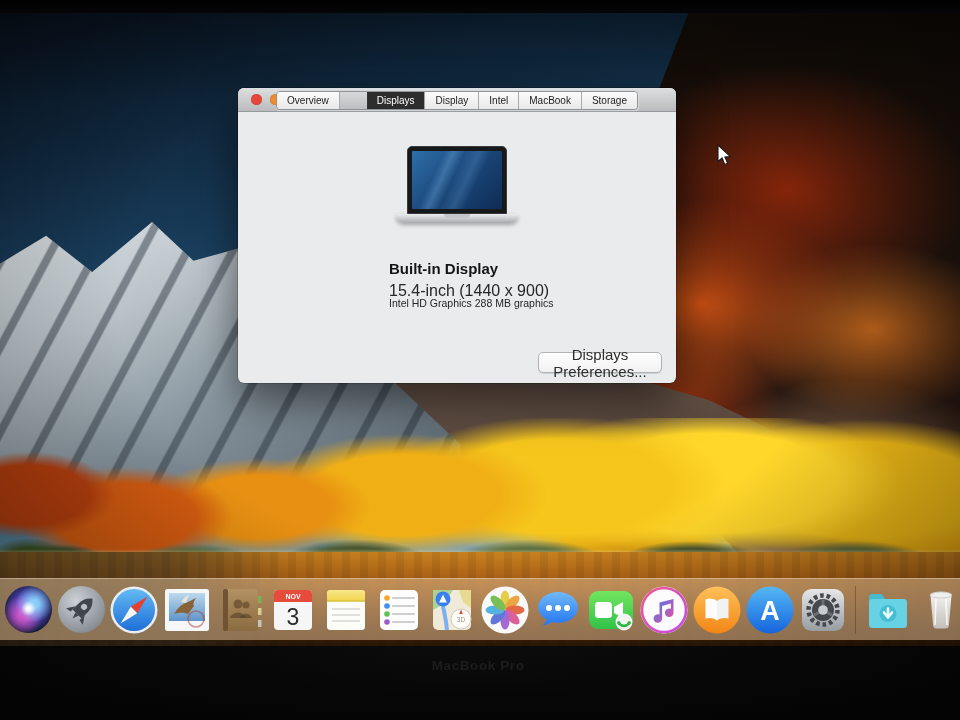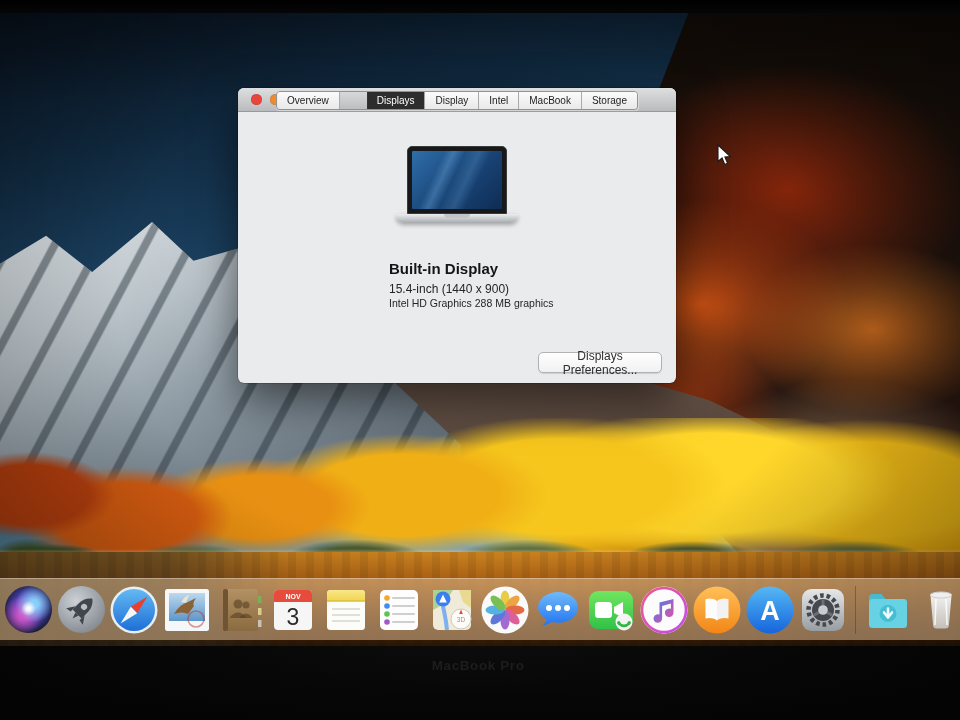--- a/index.html
+++ b/index.html
@@ -94,25 +94,25 @@
   #laptop .screen-img{width:100%;height:100%;border-radius:1px;
     background:
       linear-gradient(115deg,rgba(130,190,240,0) 28%,rgba(130,190,240,.3) 36%,rgba(130,190,240,0) 46%,rgba(120,180,235,.22) 58%,rgba(120,180,235,0) 68%),
       linear-gradient(135deg,#2f6fa9 0%,#1c4a7e 45%,#0e2c55 100%);}
   #laptop .base{width:122px;height:9px;background:linear-gradient(#ecedee,#a7abae);
     border-radius:2px 2px 9px 9px;position:relative;box-shadow:0 2px 4px rgba(0,0,0,.3);}
   #laptop .base::after{content:"";position:absolute;left:50%;top:0;transform:translateX(-50%);
     width:26px;height:4px;background:#c3c6c8;border-radius:0 0 4px 4px;}
 
   .disp-name{position:absolute;left:151px;top:172px;font-size:15px;font-weight:700;color:#151515;text-align:center;}
-  .disp-spec{position:absolute;left:151px;top:194px;font-size:12px;color:#262626;}
+  .disp-spec{position:absolute;left:151px;top:194px;font-size:16px;color:#262626;}
   .disp-gfx{position:absolute;left:151px;top:209px;font-size:10.5px;color:#262626;text-align:right;}
   #prefs-btn{position:absolute;left:300px;top:264px;width:124px;height:21px;border-radius:5px;
     background:linear-gradient(#ffffff,#f1f1f2);border:1px solid #b0b2b5;box-shadow:0 1px 1px rgba(0,0,0,.12);
-    font-size:12px;color:#2e2e2e;display:flex;align-items:center;justify-content:center;
+    font-size:15px;color:#2e2e2e;display:flex;align-items:center;justify-content:center;
     font-family:inherit;}
 
   
   #dock{left:0;top:578px;width:960px;height:62px;z-index:10;display:flex;align-items:center;
     padding:0 2px;box-sizing:border-box;gap:1px;
     background:linear-gradient(rgba(250,226,190,.40),rgba(238,200,158,.50));
     backdrop-filter:blur(5px);border-top:1px solid rgba(255,255,255,.3);}
   .dock-item{width:52px;height:52px;flex:0 0 auto;display:flex;align-items:center;justify-content:center;}
   .dock-item svg{width:52px;height:52px;display:block;}
   .dock-sep{width:1px;height:48px;background:rgba(70,45,20,.4);margin:0 5px;flex:0 0 auto;}

